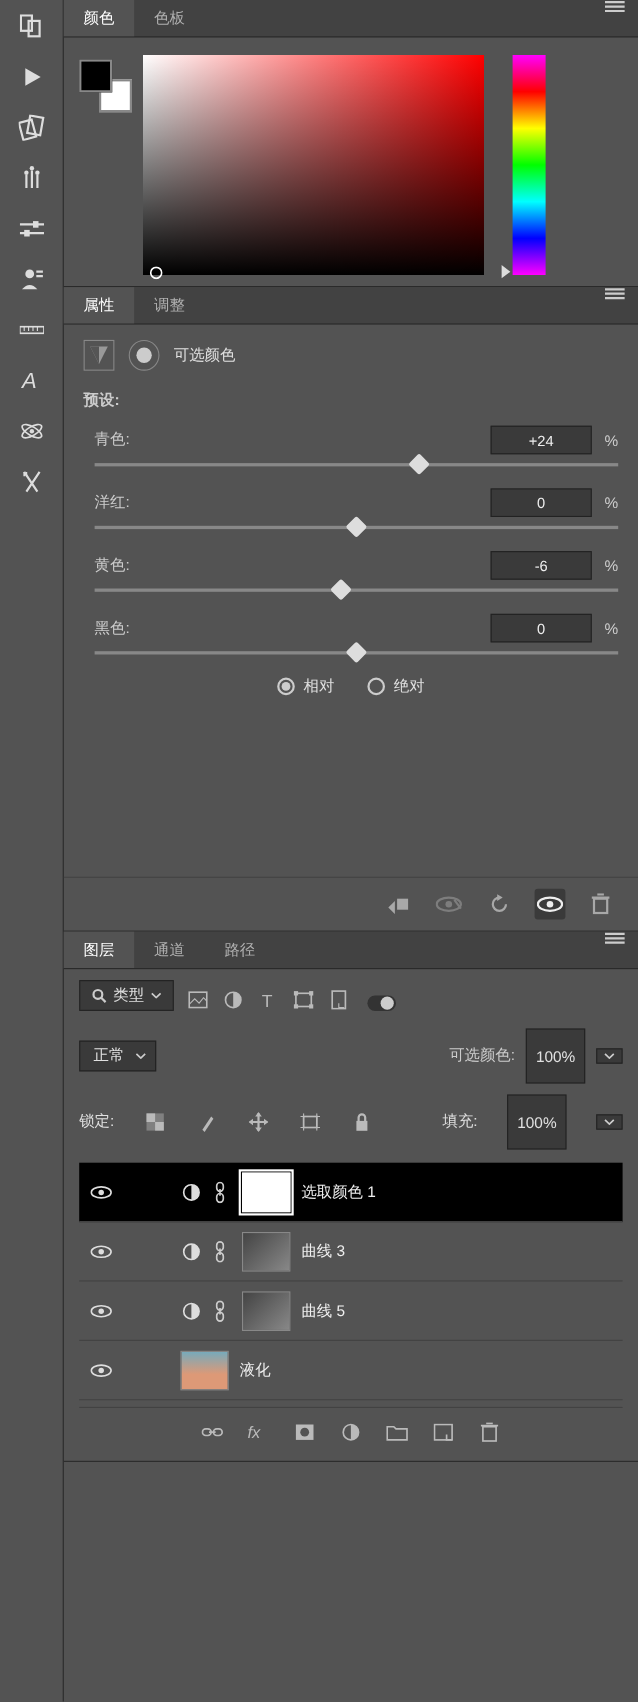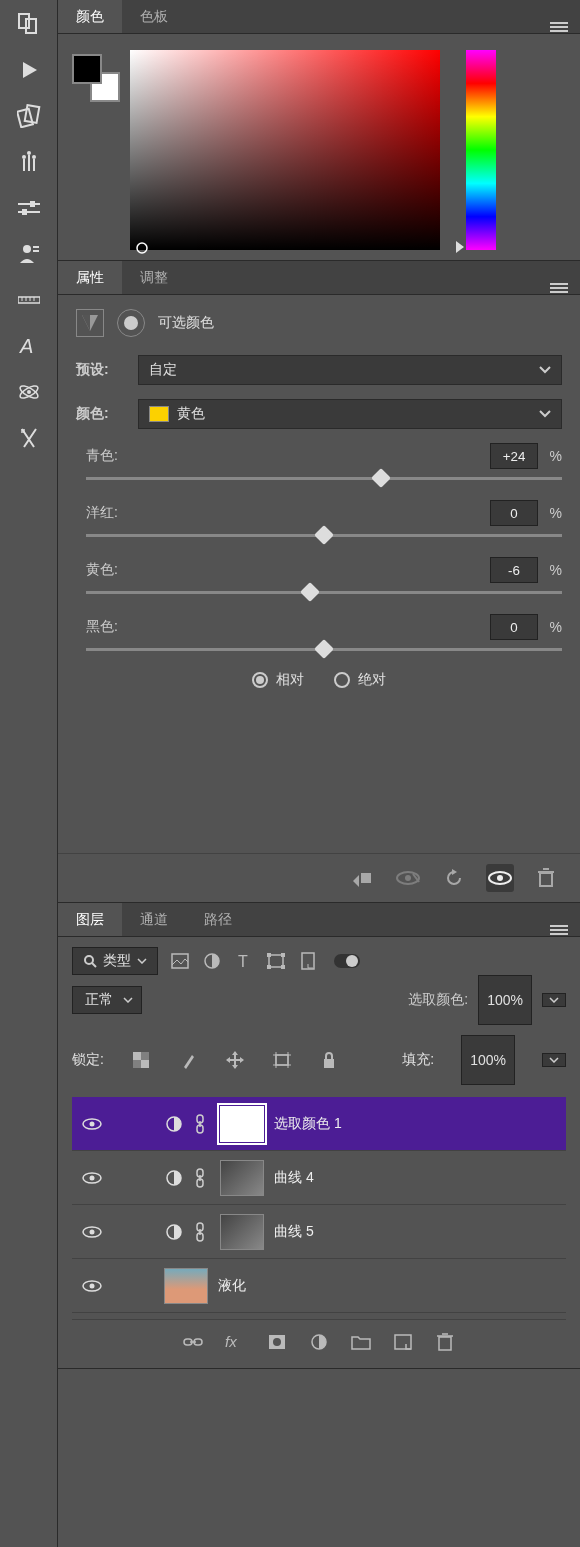--- a/index.html
+++ b/index.html
@@ -1,21 +1,21 @@
 <!DOCTYPE html>
 <html><head>
 <meta charset="utf-8">
 <style>
 * { margin: 0; padding: 0; box-sizing: border-box; font-family: "Microsoft YaHei", sans-serif; }
 body { background: #535353; width: 580px; height: 1547px; display: flex; color: #e0e0e0; font-size: 14px; overflow: hidden; }
 .toolbar { width: 58px; background: #535353; border-right: 1px solid #2a2a2a; display: flex; flex-direction: column; align-items: center; padding-top: 10px; gap: 18px; }
 .tool-icon { width: 28px; height: 28px; display: flex; align-items: center; justify-content: center; cursor: pointer; }
 .panels { flex: 1; display: flex; flex-direction: column; }
 .panel { border-bottom: 1px solid #2a2a2a; }
-.tabs { display: flex; align-items: flex-end; height: 34px; background: #424242; border-bottom: 1px solid #2a2a2a; }
+.tabs { display: flex; align-items: flex-start; height: 34px; background: #424242; border-bottom: 1px solid #2a2a2a; }
 .tab { padding: 0 18px; height: 100%; display: flex; align-items: center; cursor: pointer; color: #b0b0b0; }
 .tab.active { background: #535353; color: #fff; }
 .tab-menu { margin-left: auto; margin-right: 12px; cursor: pointer; }
 .color-body { padding: 16px 14px 10px 14px; display: flex; align-items: flex-start; gap: 10px; }
 .swatch-pair { position: relative; width: 48px; height: 48px; margin-top: 4px; }
 .swatch-fg { position: absolute; width: 30px; height: 30px; background: #000; border: 2px solid #888; top: 0; left: 0; z-index: 2; }
 .swatch-bg { position: absolute; width: 30px; height: 30px; background: #fff; border: 2px solid #888; bottom: 0; right: 0; }
 .color-field { position: relative; width: 310px; height: 200px; background: linear-gradient(to bottom, transparent, #000), linear-gradient(to right, #fff, #f00); }
 .hue-strip { width: 30px; height: 200px; background: linear-gradient(to bottom, #f0f, #f00, #ff0, #0f0, #0ff, #00f, #f0f); position: relative; margin-left: 16px; }
 .hue-strip::after { content:""; position:absolute; bottom: -3px; left:-10px; width:0; height:0; border-top:6px solid transparent; border-bottom:6px solid transparent; border-left:8px solid #ddd; }
@@ -23,46 +23,46 @@
 .prop-head { display: flex; align-items: center; gap: 13px; margin-bottom: 18px; }
 .prop-icon { width: 28px; height: 28px; border: 1px solid #888; display:flex; align-items:center; justify-content:center; }
 .prop-row { display: flex; align-items: center; gap: 12px; margin-bottom: 14px; }
 .prop-label { width: 50px; color: #ccc; font-weight: bold; }
 .select { flex: 1; background: #3a3a3a; border: 1px solid #2a2a2a; height: 30px; display: flex; align-items: center; padding: 0 10px; position: relative; cursor: pointer; }
 .select .chev { margin-left: auto; }
 .color-chip { width: 20px; height: 16px; background: #fcd100; border: 1px solid #888; margin-right: 8px; }
 .slider-group { margin: 10px 0 0 10px; }
 .slider-row { display: flex; align-items: center; margin-bottom: 8px; }
 .slider-label { width: 60px; color: #ccc; }
-.slider-input { width: 48px; height: 26px; background: #3a3a3a; border: 1px solid #222; color: #eee; text-align: center; margin-left: auto; }
+.slider-input { width: 92px; height: 26px; background: #3a3a3a; border: 1px solid #222; color: #eee; text-align: center; margin-left: auto; }
 .slider-pct { width: 24px; text-align: right; color: #ccc; }
 .slider-track { height: 3px; background: #888; position: relative; margin: 0 0 20px 0; }
 .slider-thumb { position: absolute; top: -6px; width: 14px; height: 14px; background: #ddd; border-radius: 2px; transform: translateX(-50%) rotate(45deg); }
 .radio-row { display: flex; justify-content: center; gap: 30px; margin-top: 18px; }
 .radio { display: flex; align-items: center; gap: 8px; cursor: pointer; }
 .radio-dot { width: 16px; height: 16px; border: 2px solid #ccc; border-radius: 50%; display:flex; align-items:center; justify-content:center; }
 .radio-dot.checked::after { content:""; width:8px; height:8px; background:#ccc; border-radius:50%; }
 .props-footer { display: flex; justify-content: flex-end; gap: 18px; padding: 10px 20px; border-top: 1px solid #424242; margin-top: 150px; }
 .footer-btn { width: 28px; height: 28px; display:flex; align-items:center; justify-content:center; cursor:pointer; opacity:.7; }
 .footer-btn.active { background:#3a3a3a; opacity:1; border-radius:3px; }
 .layers-body { padding: 10px 14px; }
-.layer-controls { display: flex; align-items: center; gap: 12px; margin-bottom: 0; flex-wrap: wrap; }
+.layer-controls { display: flex; align-items: flex-end; gap: 12px; margin-bottom: 16px; flex-wrap: wrap; }
 .filter-select { background:#3a3a3a; border:1px solid #222; padding:4px 10px; display:flex; align-items:center; gap:6px; cursor:pointer; }
 .ctl-icon { width:20px; height:20px; display:flex; align-items:center; justify-content:center; cursor:pointer; opacity:.85; }
 .toggle { width: 26px; height: 14px; background: #333; border-radius: 7px; position: relative; cursor:pointer; margin-left:4px; }
 .toggle::after { content:""; position:absolute; width:12px; height:12px; background:#ccc; border-radius:50%; top:1px; left:12px; }
 .blend-row { display:flex; align-items:center; gap:10px; margin-bottom:10px; }
 .blend-select { background:#3a3a3a; border:1px solid #222; padding:4px 28px 4px 12px; cursor:pointer; display:flex; align-items:center; position:relative; }
 .blend-select .chev { position:absolute; right:8px; }
 .opacity-label { color:#ccc; }
 .opacity-val { background:#3a3a3a; border:1px solid #222; padding:16px 8px; }
 .chev-dd { border:1px solid #222; background:#3a3a3a; padding:3px 6px; cursor:pointer; }
 .lock-row { display:flex; align-items:center; gap:27px; margin-bottom:12px; }
 .layer { display:flex; align-items:center; height:54px; border-bottom:1px solid #424242; gap:10px; padding:0 8px; }
-.layer.selected { background:#4c1d95; }
+.layer.selected { background:#000000; }
 .eye { width:24px; cursor:pointer; display:flex; justify-content:center; }
 .adj-icon { width:20px; height:20px; display:flex; align-items:center; justify-content:center; }
 .link-icon { width:16px; }
 .layer-thumb { width:44px; height:36px; background:#fff; border:1px solid #888; }
 .layer-thumb.selected { border:2px solid #fff; outline: 2px solid #fff; outline-offset: 1px; }
 .layer-thumb.img { background: linear-gradient(135deg,#444,#888); }
 .layer-thumb.photo { background: linear-gradient(to bottom, #7ab, #d97 60%); }
 .layer-name { color:#eee; }
 .layers-footer { display:flex; justify-content:center; gap:22px; padding:12px 0 6px; border-top:1px solid #424242; margin-top:6px; }
 svg { display:block; }
@@ -192,42 +192,22 @@
         <div class="prop-icon" style="border-radius:50%">
           <svg width="18" height="18">
               <circle cx="9" cy="9" r="7" fill="#ccc"></circle>
             </svg>
         </div>
         <span>可选颜色</span>
       </div>
 
       <div class="prop-row">
         <span class="prop-label">预设:</span>
-        <div class="select">
-          <span>自定</span>
-          <span class="chev">
-            <svg width="12" height="8">
-                <polyline points="1,1 6,6 11,1" fill="none" stroke="#ccc" stroke-width="2"></polyline>
-              </svg>
-          </span>
-        </div>
-      </div>
-
-      <div class="prop-row">
-        <span class="prop-label">颜色:</span>
-        <div class="select">
-          <div class="color-chip"></div>
-          <span>黄色</span>
-          <span class="chev">
-            <svg width="12" height="8">
-                <polyline points="1,1 6,6 11,1" fill="none" stroke="#ccc" stroke-width="2"></polyline>
-              </svg>
-          </span>
-        </div>
-      </div>
+      </div>
+
 
       <div class="slider-group" id="sliders">
           <div>
     <div class="slider-row">
       <span class="slider-label">青色:</span>
       <input class="slider-input" value="+24" style="">
       <span class="slider-pct">%</span>
     </div>
     <div class="slider-track">
       <div class="slider-thumb" style="left:62%"></div>
@@ -375,21 +355,21 @@
 
       <div class="blend-row">
         <div class="blend-select">
           <span>正常</span>
           <span class="chev">
               <svg width="10" height="6">
                 <polyline points="1,1 5,5 9,1" fill="none" stroke="#ccc" stroke-width="1.5"></polyline>
               </svg>
             </span>
         </div>
-        <span class="opacity-label" style="margin-left:auto">选取颜色:</span>
+        <span class="opacity-label" style="margin-left:auto">可选颜色:</span>
         <span class="opacity-val">100%</span>
         <div class="chev-dd">
             <svg width="10" height="6">
               <polyline points="1,1 5,5 9,1" fill="none" stroke="#ccc" stroke-width="1.5"></polyline>
             </svg>
           </div>
       </div>
 
       <div class="lock-row">
         <span>锁定:</span>
@@ -481,21 +461,21 @@
               </svg>
             </div>
     <div class="link-icon">
               <svg width="12" height="20">
                 <rect x="3" y="1" width="6" height="8" rx="3" fill="none" stroke="#ccc" stroke-width="1.5"></rect>
                 <rect x="3" y="11" width="6" height="8" rx="3" fill="none" stroke="#ccc" stroke-width="1.5"></rect>
                 <line x1="6" y1="7" x2="6" y2="13" stroke="#ccc" stroke-width="1.5"></line>
               </svg>
             </div>
     <div class="layer-thumb img"></div>
-    <span class="layer-name">曲线 4</span>
+    <span class="layer-name">曲线 3</span>
           </div>
           <div class="layer">
     <div class="eye">
               <svg width="20" height="14">
                 <ellipse cx="10" cy="7" rx="9" ry="5" fill="none" stroke="#ddd" stroke-width="1.5"></ellipse>
                 <circle cx="10" cy="7" r="2.5" fill="#ddd"></circle>
               </svg>
             </div>
     <div style="width:40px"></div>
 

